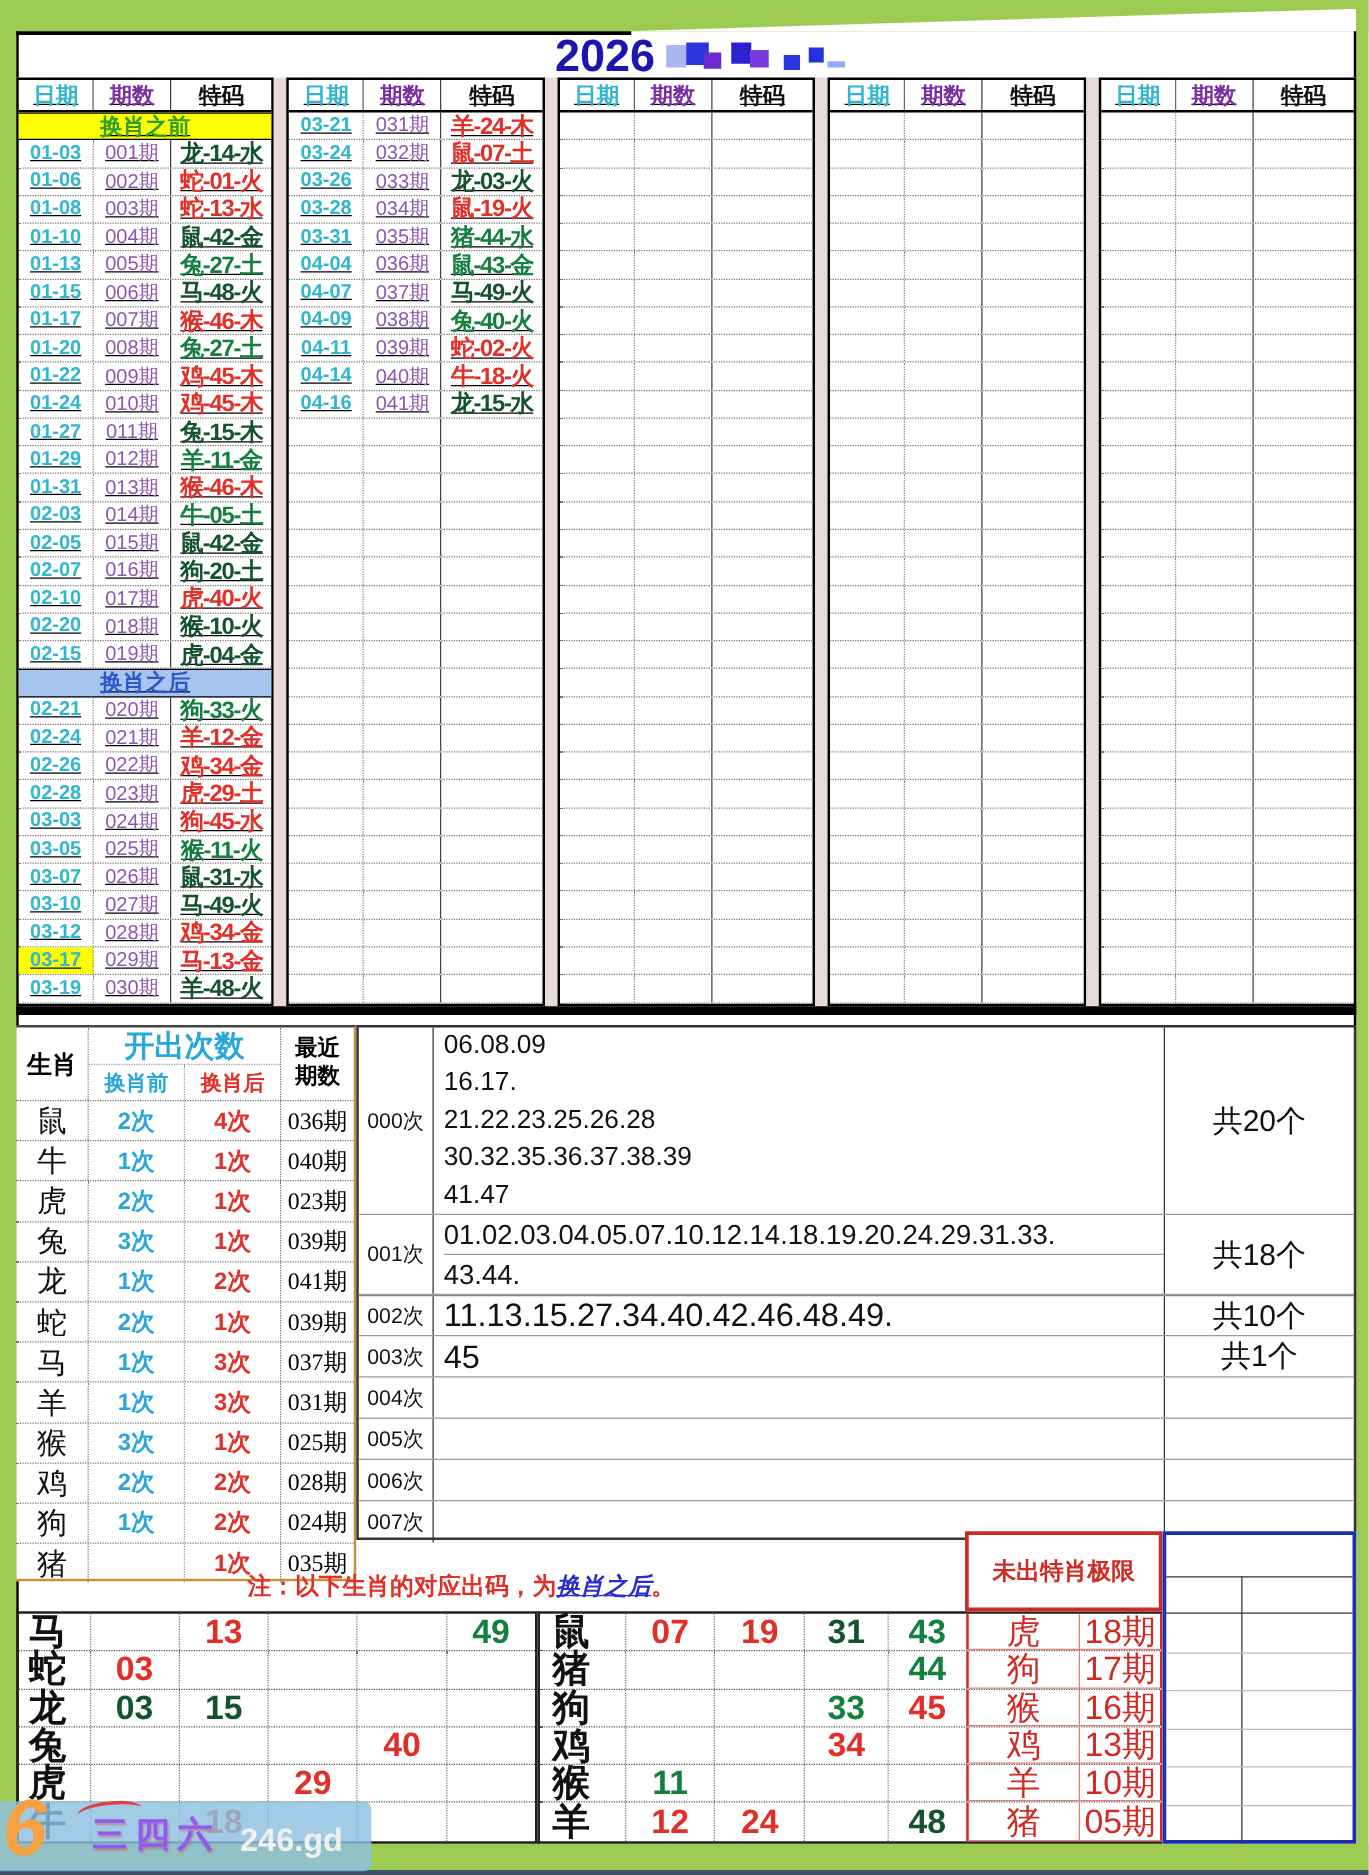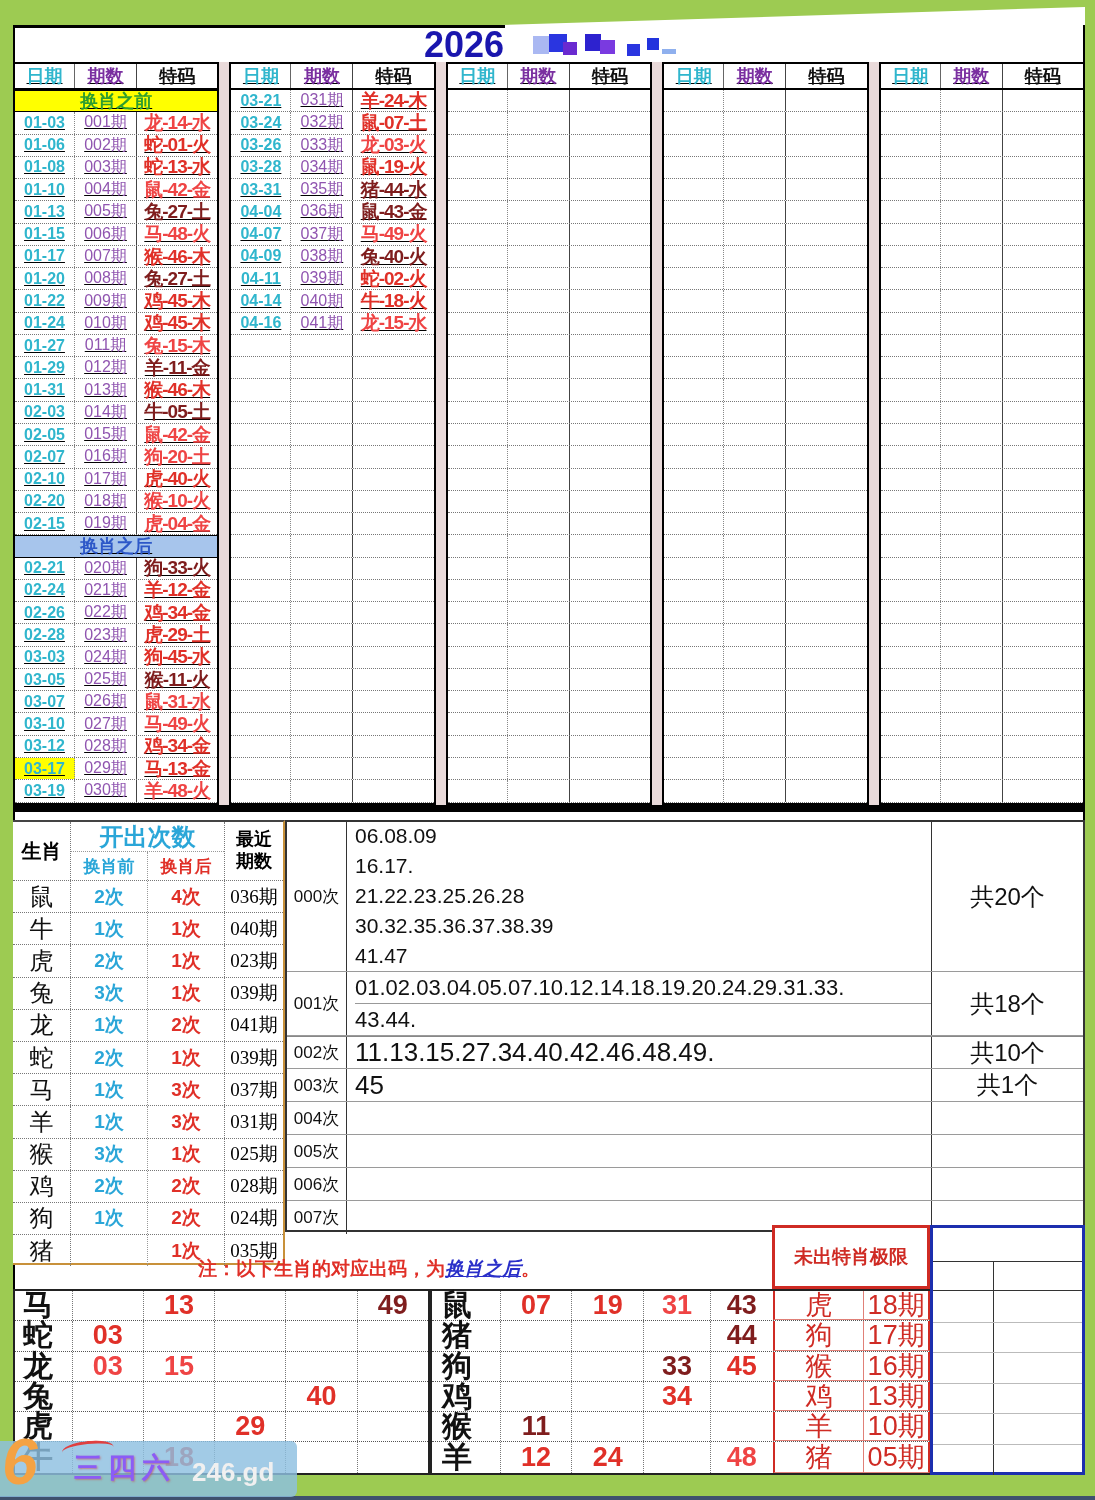--- a/index.html
+++ b/index.html
@@ -9,42 +9,42 @@
   .frame{position:absolute;background:#9dcb52;}
   .f-top{left:0;top:0;width:1095px;height:25px;}
   .f-left{left:0;top:0;width:13px;height:1500px;}
   .f-right{left:1085px;top:0;width:10px;height:1500px;}
   .f-bottom{left:0;top:1475px;width:1095px;height:22px;}
   .navy-strip{position:absolute;left:0;top:1496px;width:1095px;height:4px;background:#3f516d;}
   .wedge{position:absolute;left:500px;top:0;width:585px;height:25px;background:#fff;
          clip-path:polygon(0 100%,100% 28%,100% 100%);}
   .tborder{position:absolute;background:#000;}
   
-  .title{position:absolute;left:404px;top:24px;width:120px;text-align:center;
+  .title{position:absolute;left:404px;top:24px;width:120px;text-align:right;
          font-size:36px;font-weight:bold;color:#1a16ae;}
   .censor{position:absolute;}
   
   #top-tables{position:absolute;left:13px;top:62px;width:1072px;height:743px;display:flex;text-decoration:underline;}
   .tgroup{flex:1;border:2px solid #000;background:#fff;display:flex;flex-direction:column;}
   .sep{width:10px;background:#e9dada;}
   .trow{display:flex;height:22.28px;box-sizing:border-box;border-bottom:1px dotted #777;}
   .trow.thead{height:26px;border-bottom:2px solid #000;align-items:center;}
   .cell{box-sizing:border-box;overflow:hidden;white-space:nowrap;display:flex;align-items:center;justify-content:center;}
   .cell.date{width:60px;border-right:1px dotted #888;font-size:16px;font-weight:bold;color:#30b6cd;}
   .cell.period{width:62px;border-right:1px solid #444;font-size:16px;color:#9055b0;}
   .cell.code{flex:1;font-size:19px;font-weight:bold;letter-spacing:-1px;}
   .thead .h-date{width:60px;font-size:18px;font-weight:bold;color:#30b6cd;border-right:1px solid #666;}
   .thead .h-period{width:62px;font-size:18px;font-weight:bold;color:#7a2fa0;border-right:1px solid #444;}
   .thead .h-code{flex:1;font-size:18px;font-weight:bold;color:#111;}
   .trow.section{align-items:center;justify-content:center;font-size:18px;font-weight:bold;
                 border-top:1px solid #000;border-bottom:1px solid #000;}
   .trow.section.yellow{background:#ffff00;color:#2e9e2e;}
   .trow.section.blue{background:#a7c5ec;color:#2d58c8;}
   .cell.date.hl{background:#ffff00;}
-  .w-red{color:#e03028;} .w-blue{color:#ef4444;} .w-green{color:#7f1d1d;}
+  .w-red{color:#e03028;} .w-blue{color:#14532d;} .w-green{color:#15803d;}
   .divider-thick{position:absolute;left:13px;top:805px;width:1072px;height:7px;background:#000;}
   .edge-l{left:13px;top:25px;width:2px;height:1450px;}
   .edge-r{left:1083px;top:25px;width:2px;height:1200px;}
   
   #stats{position:absolute;left:13px;top:820px;width:272px;height:445px;box-sizing:border-box;
          border-top:2px solid #444;border-right:2px solid #c8913a;border-bottom:2px solid #c8913a;background:#fff;}
   .st-hd{display:flex;height:58px;font-family:Liberation Mono, monospace;}
   .st-zo{width:58px;display:flex;align-items:center;justify-content:center;font-size:20px;font-weight:bold;border-right:1px dotted #777;box-sizing:border-box;}
   .st-mid{width:154px;display:flex;flex-direction:column;border-right:1px dotted #777;box-sizing:border-box;}
   .st-cnt{height:29px;display:flex;align-items:center;justify-content:center;color:#2aa6d8;font-size:24px;font-weight:bold;border-bottom:1px dotted #999;}

